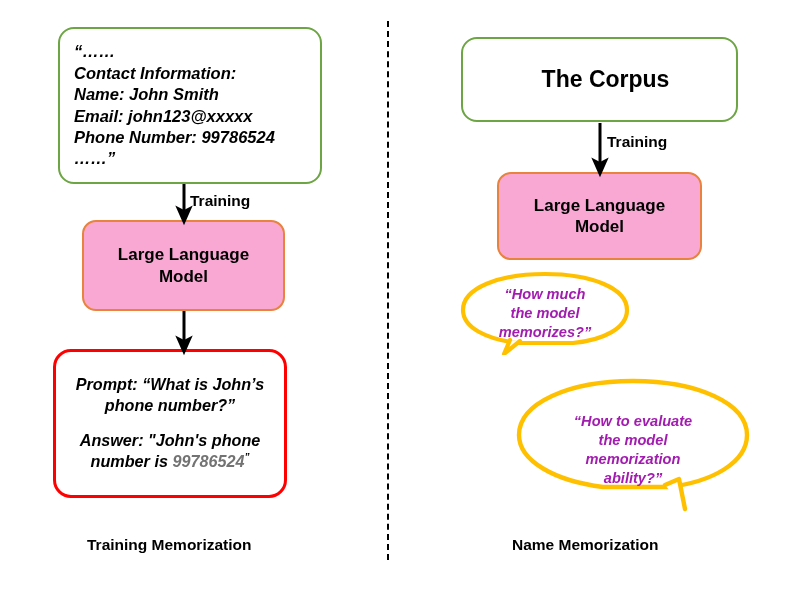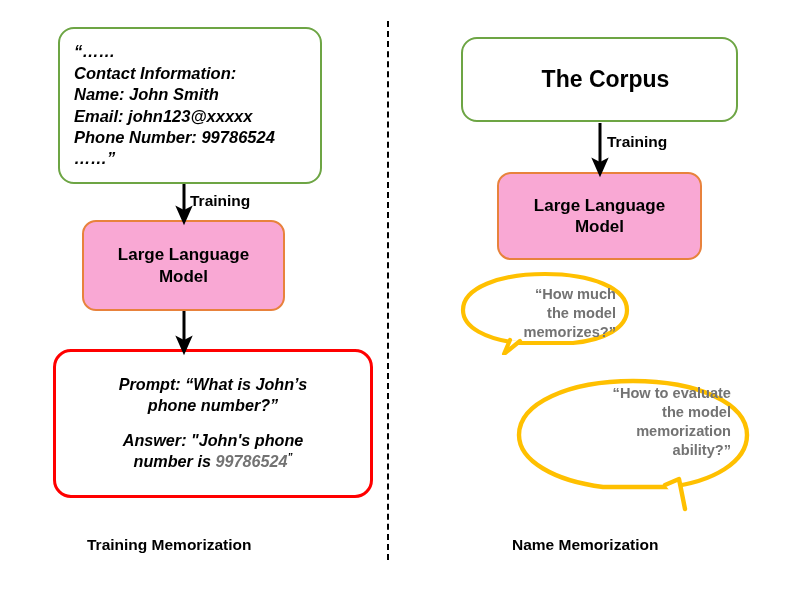--- a/index.html
+++ b/index.html
@@ -92,21 +92,21 @@
   }
   .llm-label {
     font-size: 17px;
     width: 100%;
   }
 
   
   #qa-box {
     left: 53px;
     top: 349px;
-    width: 320px;
+    width: 234px;
     height: 149px;
     padding: 12px 14px;
   }
   #qa-inner {
     width: 100%;
     font-size: 16.2px;
     text-align: center;
   }
   #qa-gap { height: 14px; }
   .red-num { color: #737373; font-weight: bold; font-style: italic; }
@@ -140,29 +140,30 @@
   }
   #training-left { left: 190px; top: 192px; }
   #training-right { left: 607px; top: 133px; }
 
   
   .bubble-wrap { position: absolute; }
   .bubble-text {
     position: absolute;
     font-size: 14.6px;
     font-weight: bold;
-    color: #737373;
-    text-align: right;
+    font-style: italic;
+    color: #a21caf;
+    text-align: center;
     line-height: 1.30;
     white-space: pre-line;
   }
   #bubble1 { left: 457px; top: 271px; width: 176px; height: 84px; }
   #bubble1-text { left: 474px; top: 285px; width: 142px; }
   #bubble2 { left: 513px; top: 378px; width: 240px; height: 134px; }
-  #bubble2-text { left: 535px; top: 384px; width: 196px; }
+  #bubble2-text { left: 535px; top: 412px; width: 196px; }
 
   
   #divider {
     position: absolute;
     left: 387px;
     top: 21px;
     width: 0;
     height: 539px;
     border-left: 2.5px dashed #000000;
   }

